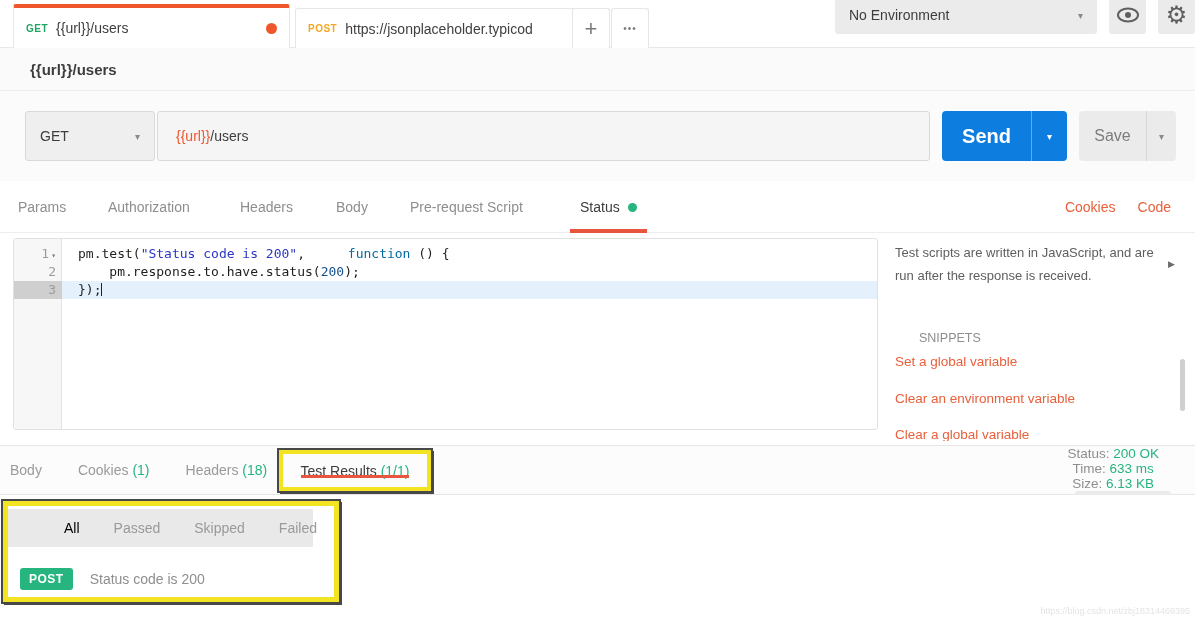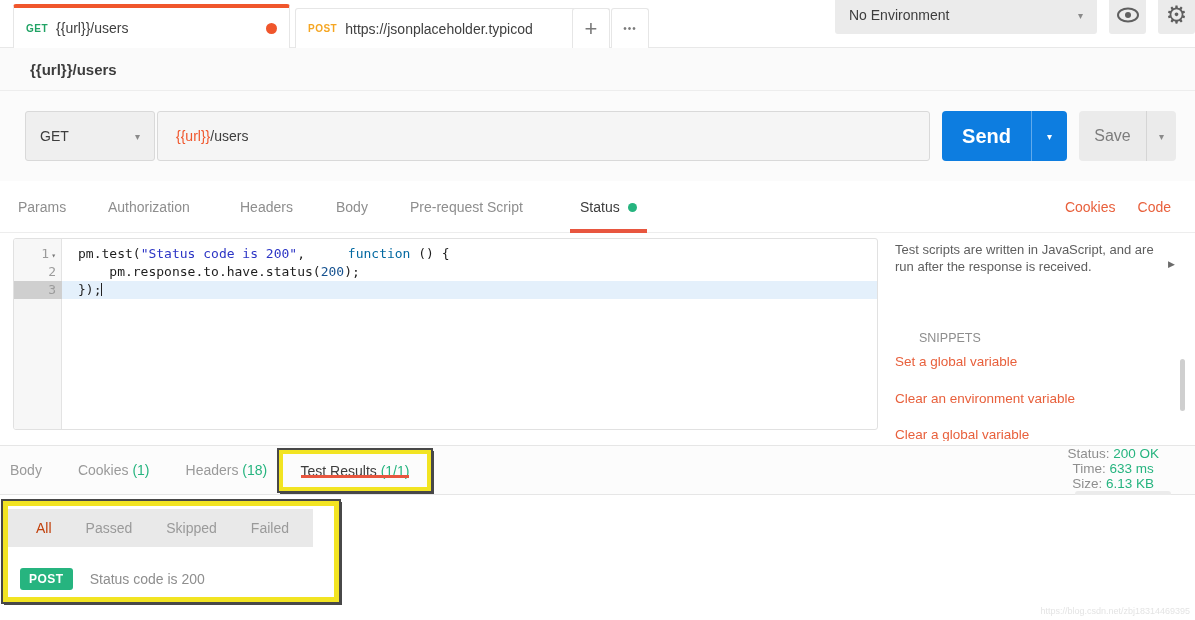--- a/index.html
+++ b/index.html
@@ -65,21 +65,21 @@
   .code-line .code { flex:1; white-space:pre; color:#1e1e1e; padding-left:16px; }
   .code-line.active .code { background:#e4f0fb; }
   .code-line.active .gutter { background:#cfcfcf; }
   .tok-string { color:#2c35c5; }
   .tok-keyword { color:#0369a1;margin-left:35px; }
   .tok-number { color:#15518f; }
   .cursor { display:inline-block; width:1px; height:13px; background:#222; vertical-align:-2px; }
   .code-pad { padding-top:6px; }
 
   .helppanel { position:absolute; left:895px; top:8px; width:292px; height:200px; overflow:hidden; }
-  .help-desc { font-size:13px; color:#5e5e5e; line-height:17px; width:262px; }
+  .help-desc { font-size:13px; color:#5e5e5e; line-height:23px; width:262px; }
   .help-arrow { position:absolute; right:12px; top:18px; font-size:9px; color:#6b6b6b; cursor:pointer; }
   .snippets-title { position:absolute; left:0; top:90px; font-size:12.5px; color:#8e8e8e;margin-left:24px; }
   .snippet-link { position:absolute; left:0; font-size:13.5px; color:#e8603c; cursor:pointer; }
   .snip0 { top:113px; } .snip1 { top:150px; } .snip2 { top:186px; }
   .scroll-thumb { position:absolute; right:2px; top:118px; width:5px; height:52px; background:#cfcfcf; border-radius:3px; cursor:pointer; }
 
   
   .respbar { position:absolute; left:0; top:445px; width:100%; height:50px; background:#fcfcfc; border-top:1px solid #e6e6e6; border-bottom:1px solid #e6e6e6; }
   .resp-tabs { position:absolute; left:10px; top:0; height:100%; display:flex; align-items:center; gap:36px; }
   .resp-tab { font-size:14px; color:#9a9a9a; cursor:pointer; white-space:nowrap; }
@@ -91,21 +91,21 @@
   .meta-item { font-size:13.5px; color:#8e8e8e; margin-right:20px; white-space:nowrap; }
   .meta-item b { font-weight:normal; color:#26b47f; }
   .meta-divider { width:1px; height:30px; background:#d9d9d9; margin-right:20px; }
   .download-btn { background:#ebebeb; border-radius:3px; padding:9px 17px; font-size:14px; color:#8a8a8a; cursor:pointer; }
 
   
   .resultsec { position:absolute; left:0; top:495px; width:100%; height:125px; background:#fff; }
   .results-annot { position:absolute; left:3px; top:6px; width:336px; height:101px; border:5px solid #f2e422; outline:2px solid #484848; box-shadow:2px 2px 0 1px #484848; background:#fff; }
   .filterbar { position:absolute; left:0px; top:3px; width:305px; height:38px; background:#e9e9e9; display:flex; align-items:center; gap:34px; padding-left:28px; }
   .filter { font-size:14px; color:#9a9a9a; cursor:pointer; }
-  .filter.active { color:#c2410c; }
+  .filter.active { color:#000000;margin-left:28px; }
   .result-row { position:absolute; left:12px; top:62px; display:flex; align-items:center; }
   .pass-badge { background:#26b47f; color:#fff; font-size:12px; font-weight:bold; letter-spacing:.5px; border-radius:3px; padding:4px 9px; }
   .result-name { font-size:14px; color:#8e8e8e; margin-left:17px; }
 
   .watermark { position:absolute; right:5px; bottom:4px; font-size:9px; color:#e4e4e4; }
 </style>
 </head>
 <body>
 
 <div class="app">

